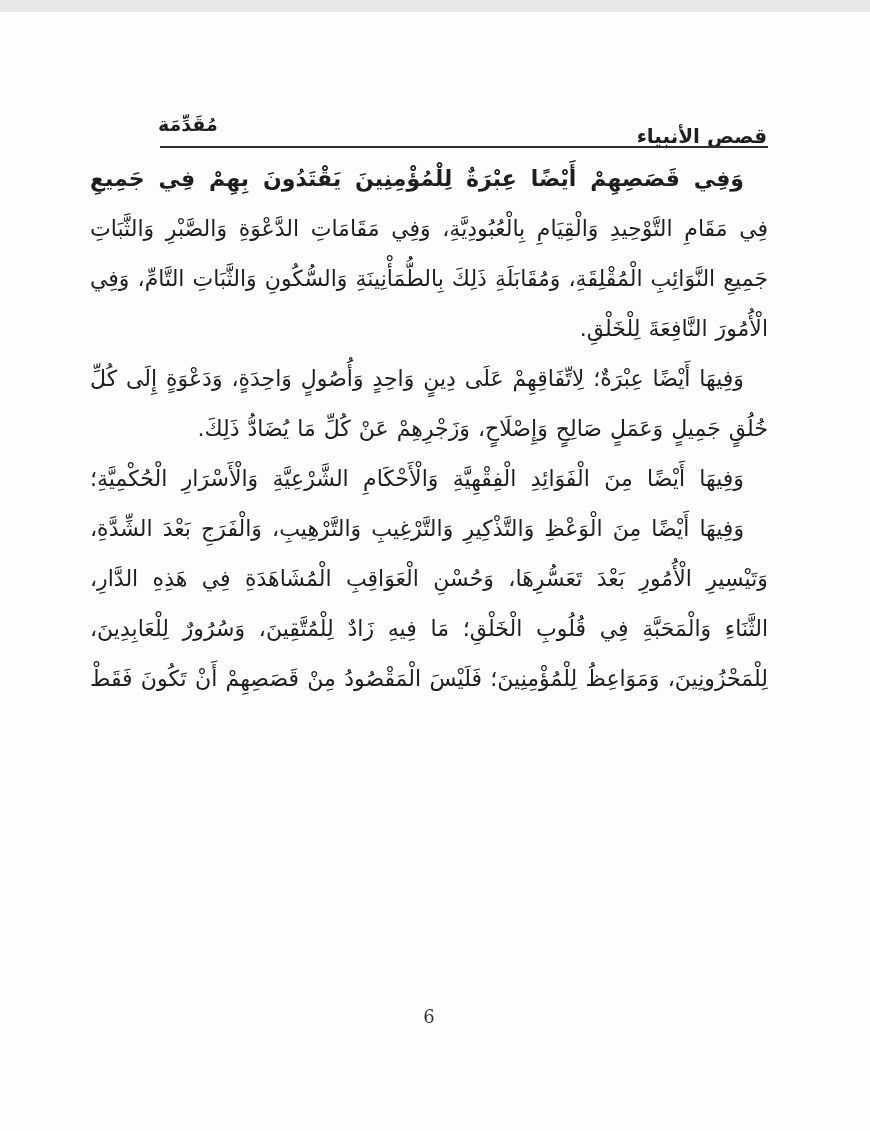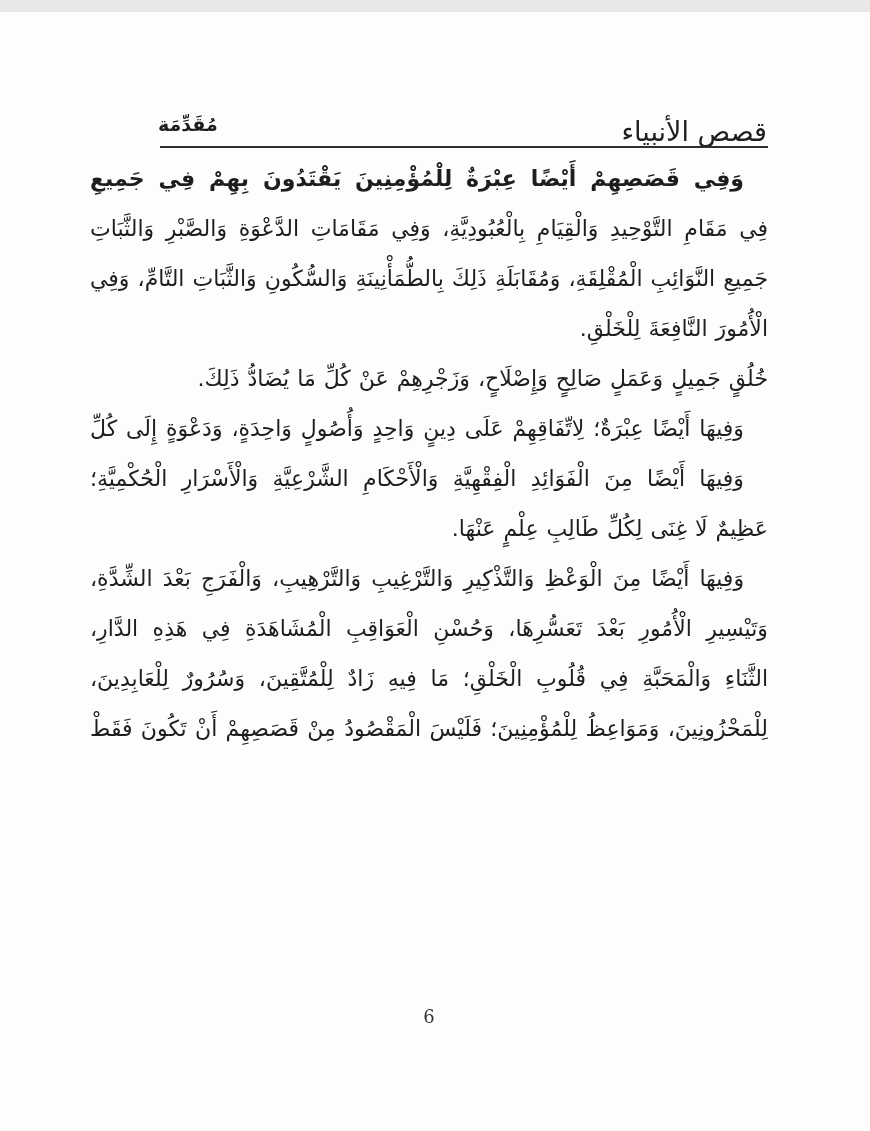--- a/index.html
+++ b/index.html
@@ -23,23 +23,23 @@
     left: 158px;
     top: 101px;
     font-size: 19px;
     font-weight: bold;
     direction: rtl;
     letter-spacing: 0.5px;
   }
   .book-title {
     position: absolute;
     right: 103px;
-    top: 104px;
-    font-size: 27px;
-    font-weight: normal;
+    top: 112px;
+    font-size: 20px;
+    font-weight: bold;
     direction: rtl;
   }
   .header-rule {
     position: absolute;
     left: 160px;
     top: 134px;
     width: 608px;
     height: 0;
     border-top: 2px solid var(--rule, #2e2e2e);
   }
@@ -87,24 +87,23 @@
 
   <div class="book-title">قصص الأنبياء</div>
 
   <div class="header-rule"></div>
 
   <div class="text-block">
       <div class="line bold indent">وَفِي قَصَصِهِمْ أَيْضًا عِبْرَةٌ لِلْمُؤْمِنِينَ يَقْتَدُونَ بِهِمْ فِي جَمِيعِ مَقَامَاتِ الدِّينِ:</div>
       <div class="line">فِي مَقَامِ التَّوْحِيدِ وَالْقِيَامِ بِالْعُبُودِيَّةِ، وَفِي مَقَامَاتِ الدَّعْوَةِ وَالصَّبْرِ وَالثَّبَاتِ عِنْدَ</div>
       <div class="line">جَمِيعِ النَّوَائِبِ الْمُقْلِقَةِ، وَمُقَابَلَةِ ذَلِكَ بِالطُّمَأْنِينَةِ وَالسُّكُونِ وَالثَّبَاتِ التَّامِّ، وَفِي</div>
       <div class="line last">الْأُمُورَ النَّافِعَةَ لِلْخَلْقِ.</div>
+      <div class="line indent">وَفِيهَا أَيْضًا عِبْرَةٌ؛ لِاتِّفَاقِهِمْ عَلَى دِينٍ وَاحِدٍ وَأُصُولٍ وَاحِدَةٍ، وَدَعْوَةٍ إِلَى كُلِّ</div>
       <div class="line last">خُلُقٍ جَمِيلٍ وَعَمَلٍ صَالِحٍ وَإِصْلَاحٍ، وَزَجْرِهِمْ عَنْ كُلِّ مَا يُضَادُّ ذَلِكَ.</div>
-      <div class="line indent">وَفِيهَا أَيْضًا عِبْرَةٌ؛ لِاتِّفَاقِهِمْ عَلَى دِينٍ وَاحِدٍ وَأُصُولٍ وَاحِدَةٍ، وَدَعْوَةٍ إِلَى كُلِّ</div>
       <div class="line indent">وَفِيهَا أَيْضًا مِنَ الْفَوَائِدِ الْفِقْهِيَّةِ وَالْأَحْكَامِ الشَّرْعِيَّةِ وَالْأَسْرَارِ الْحُكْمِيَّةِ؛ شَيْءٌ</div>
-      <div class="line last">عَظِيمٌ لَا غِنَى لِكُلِّ طَالِبِ عِلْمٍ عَنْهَا.</div>
       <div class="line indent">وَفِيهَا أَيْضًا مِنَ الْوَعْظِ وَالتَّذْكِيرِ وَالتَّرْغِيبِ وَالتَّرْهِيبِ، وَالْفَرَجِ بَعْدَ الشِّدَّةِ،</div>
       <div class="line">وَتَيْسِيرِ الْأُمُورِ بَعْدَ تَعَسُّرِهَا، وَحُسْنِ الْعَوَاقِبِ الْمُشَاهَدَةِ فِي هَذِهِ الدَّارِ، وَحُسْنِ</div>
       <div class="line">الثَّنَاءِ وَالْمَحَبَّةِ فِي قُلُوبِ الْخَلْقِ؛ مَا فِيهِ زَادٌ لِلْمُتَّقِينَ، وَسُرُورٌ لِلْعَابِدِينَ، وَسَلْوَةٌ</div>
       <div class="line">لِلْمَحْزُونِينَ، وَمَوَاعِظُ لِلْمُؤْمِنِينَ؛ فَلَيْسَ الْمَقْصُودُ مِنْ قَصَصِهِمْ أَنْ تَكُونَ فَقَطْ</div>
     </div>
 
   <div class="page-number">6</div>
 
 </div>
 

